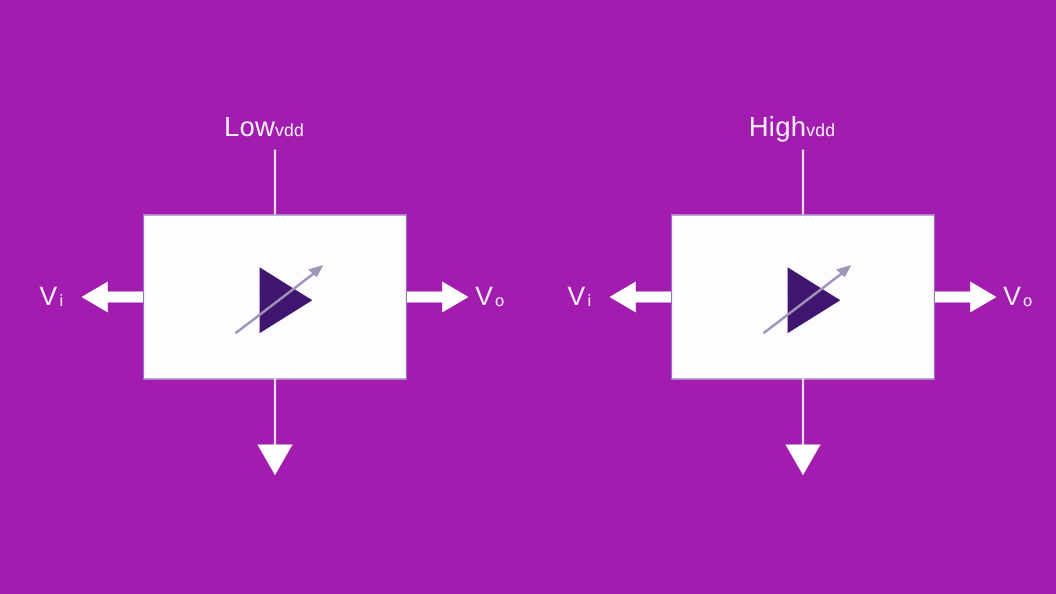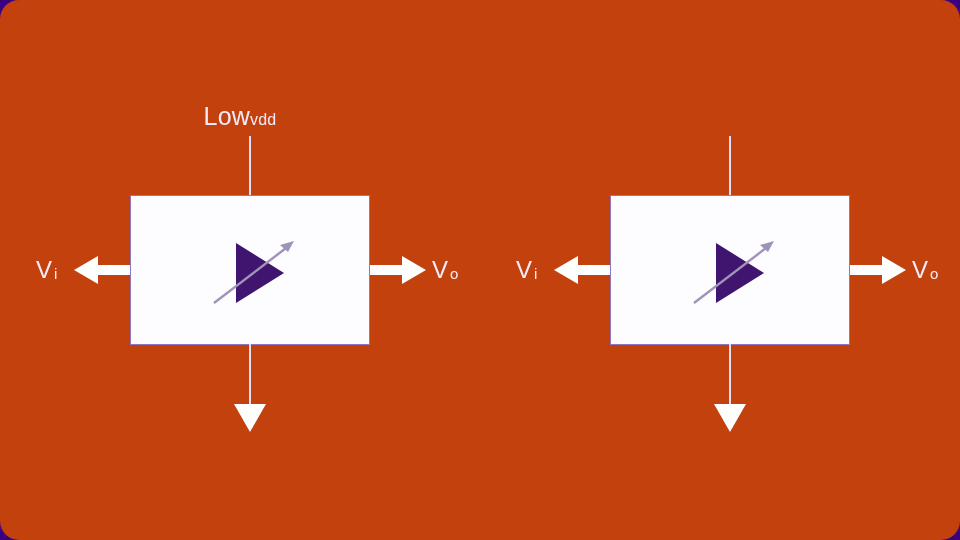--- a/index.html
+++ b/index.html
@@ -11,22 +11,21 @@
     height: 540px;
     overflow: hidden;
     background: #3a0080;
     font-family: "Liberation Sans", sans-serif;
   }
 
   #canvas {
     position: relative;
     width: 960px;
     height: 540px;
-    background: #c2410c;
-    border-radius: 19px;
+    background: #a21caf;
   }
 
   
   .diagram {
     position: absolute;
     top: 0;
     width: 480px;
     height: 540px;
   }
   .diagram.left  { left: 0; }
@@ -167,20 +166,23 @@
       <span class="main">V</span>
         <span class="sub">o</span>
     </div>
 
     <div class="line-v ground-line"></div>
     <div class="ground-head"></div>
   </div>
 
   <div class="diagram right">
 
+    <div class="vdd-label">
+      <span class="main">High</span><span class="sub">vdd</span>
+    </div>
 
     <div class="line-v supply-line"></div>
 
     <div class="block">
       <svg class="amp-symbol" viewBox="0 0 100 80">
         <polygon points="30,12 30,72 78,42" fill="#3f1570"></polygon>
         <line x1="8" y1="72" x2="84" y2="14" stroke="#9f93b8" stroke-width="2.4"></line>
         <polygon points="88,10 74,14 82,21" fill="#9f93b8"></polygon>
       </svg>
     </div>

